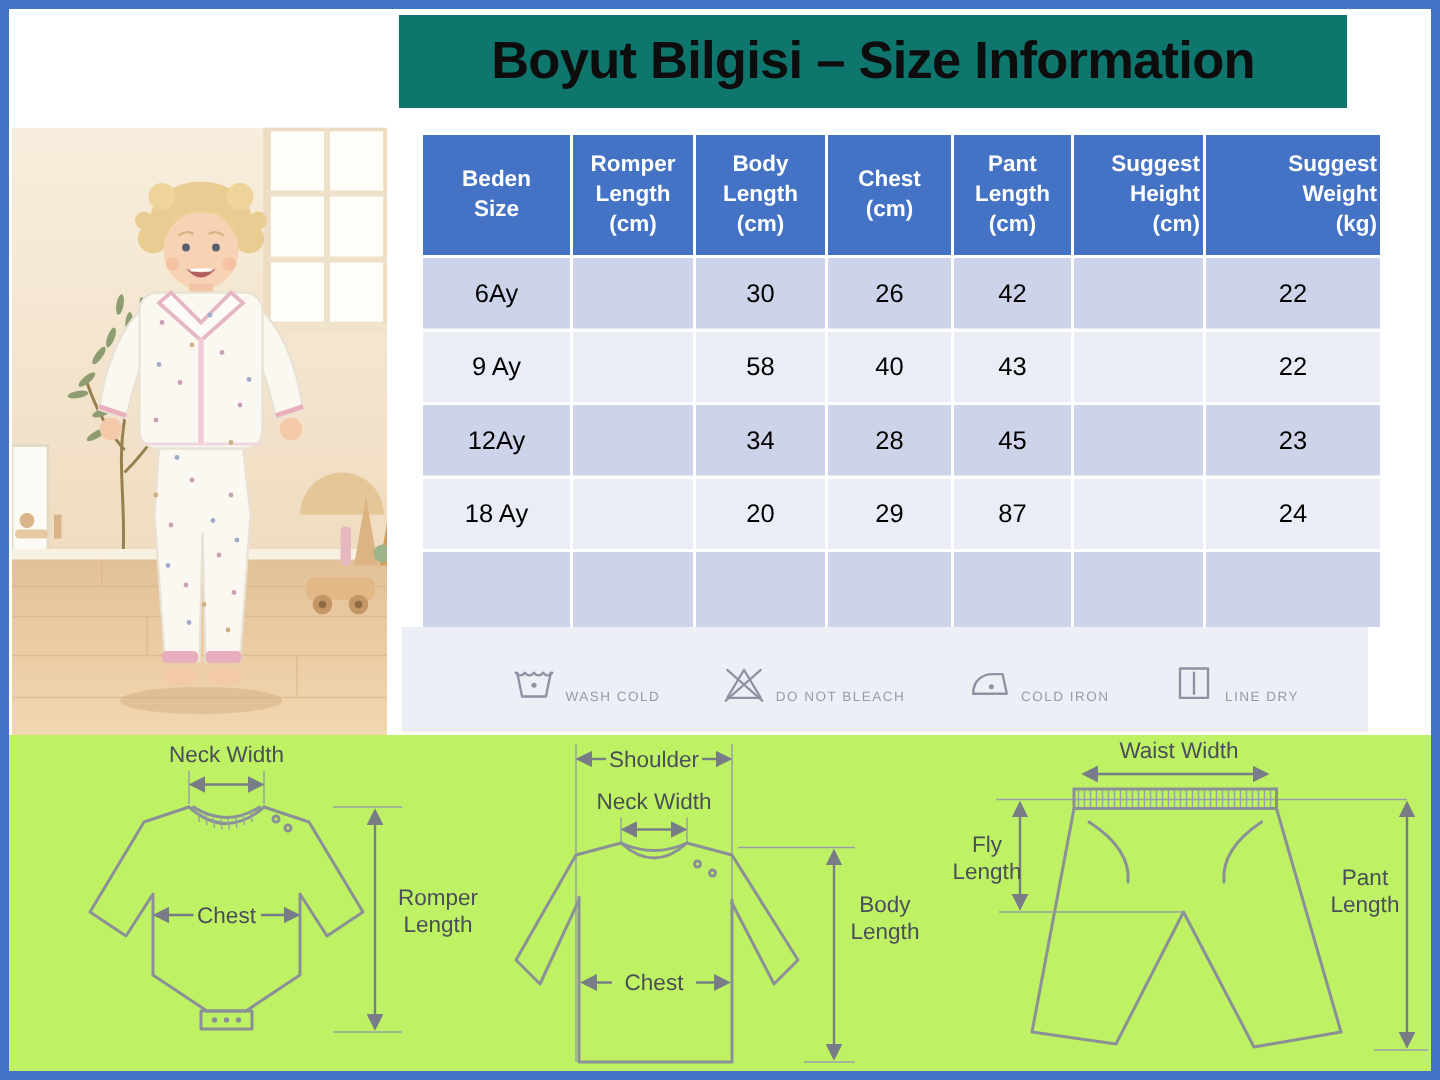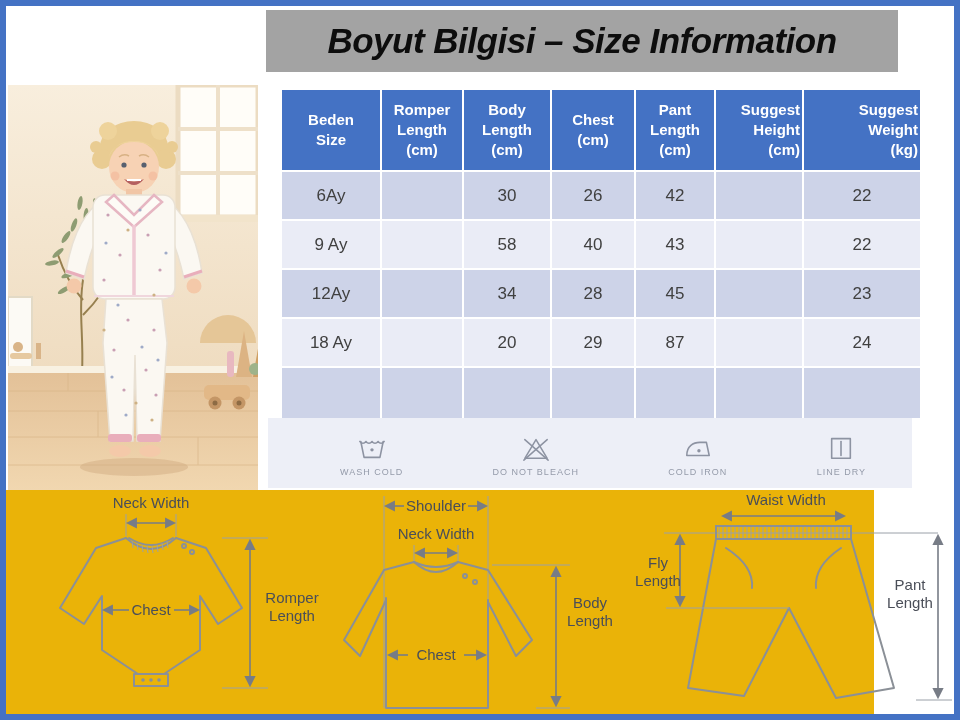--- a/index.html
+++ b/index.html
@@ -1,46 +1,46 @@
 <!DOCTYPE html>
 <html><head>
 <meta charset="utf-8">
 <style>
   html,body{margin:0;padding:0;background:#fff;}
   body{width:960px;height:720px;position:relative;font-family:"Liberation Sans",sans-serif;}
   #slide{position:absolute;left:0;top:0;width:960px;height:720px;box-sizing:border-box;
          border:6px solid #4472C4;background:#fff;overflow:hidden;}
 
-  .title-bar{position:absolute;left:260px;top:4px;width:632px;height:62px;background:#a3a3a3;
-             display:flex;align-items:center;justify-content:center;font-style:italic;}
+  .title-bar{position:absolute;left:260px;top:4px;width:632px;height:62px;background:#0f766e;
+             display:flex;align-items:center;justify-content:center;}
   .title-bar h1{margin:0;font-size:35px;font-weight:bold;color:#0d0d0d;letter-spacing:-0.5px;white-space:nowrap;}
 
   .photo-wrap{position:absolute;left:2px;top:79px;width:250px;height:405px;overflow:hidden;}
 
   .table-wrap{position:absolute;left:274px;top:82px;width:644px;}
   table{border-collapse:collapse;table-layout:fixed;width:640px;}
   th,td{border:2px solid #fff;overflow:hidden;}
   thead tr{height:82px;}
   th{background:#4472C4;color:#fff;font-size:15px;font-weight:bold;line-height:1.32;
      white-space:pre-wrap;text-align:center;vertical-align:middle;padding:0 2px;}
   th.ta-left{text-align:right;padding-left:7px;}
   tbody tr{height:49px;}
   tbody tr.empty-row{height:52px;}
-  tbody td{font-size:17px;color:#404040;text-align:center;vertical-align:middle;}
+  tbody td{font-size:17px;color:#000000;text-align:center;vertical-align:middle;}
   tr.dark td{background:#CDD3E8;}
   tr.light td{background:#EAECF6;}
 
   .care-strip{position:absolute;left:262px;top:412px;width:644px;height:70px;background:#EDEFF7;
               box-sizing:border-box;display:flex;align-items:center;justify-content:space-between;
               padding:4px 46px 0 72px;}
-  .care-item{display:flex;flex-direction:column;align-items:center;gap:5px;}
+  .care-item{display:flex;flex-direction:row;align-items:flex-end;gap:5px;}
   .care-item svg{display:block;}
   .care-label{font-size:9px;letter-spacing:1px;color:#959BAA;white-space:nowrap;}
 
-  .diagrams{position:absolute;left:0;top:484px;width:868px;height:226px;background:#eab308;}
+  .diagrams{position:absolute;left:0;top:484px;width:948px;height:226px;background:#bef264;}
   .diagrams svg{position:absolute;top:0;}
   #diagram-romper{left:20px;}
   #diagram-top{left:330px;}
   #diagram-pants{left:620px;top:-2px;}
   .dim{stroke:#777c86;stroke-width:1.6;fill:none;}
   .g{stroke:#8b9097;stroke-width:2;fill:none;stroke-linecap:round;stroke-linejoin:round;}
   .thin{stroke:#9aa0a8;stroke-width:1;fill:none;}
   .diagrams text{font-family:"Liberation Sans",sans-serif;font-size:15px;fill:#4a4e58;}
   .care-item svg *{vector-effect:none;}
 </style>

